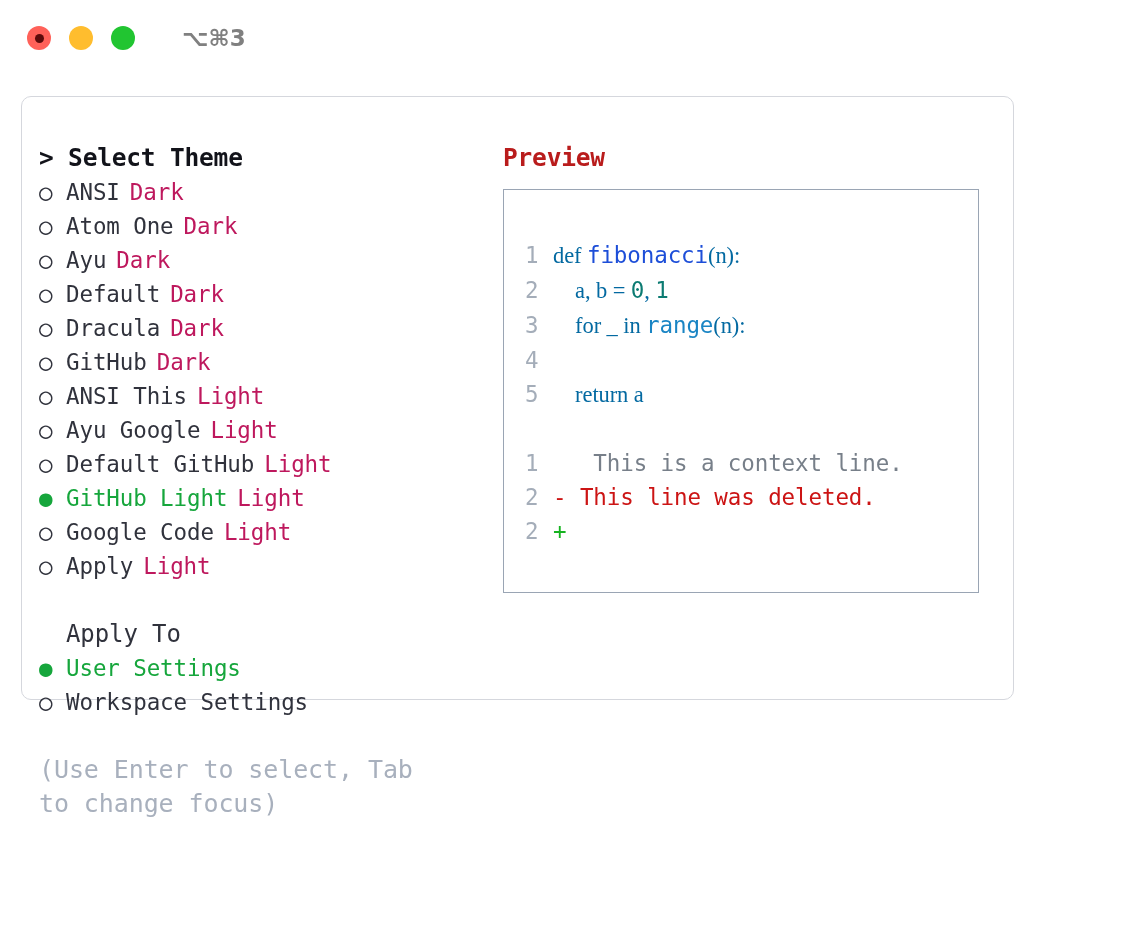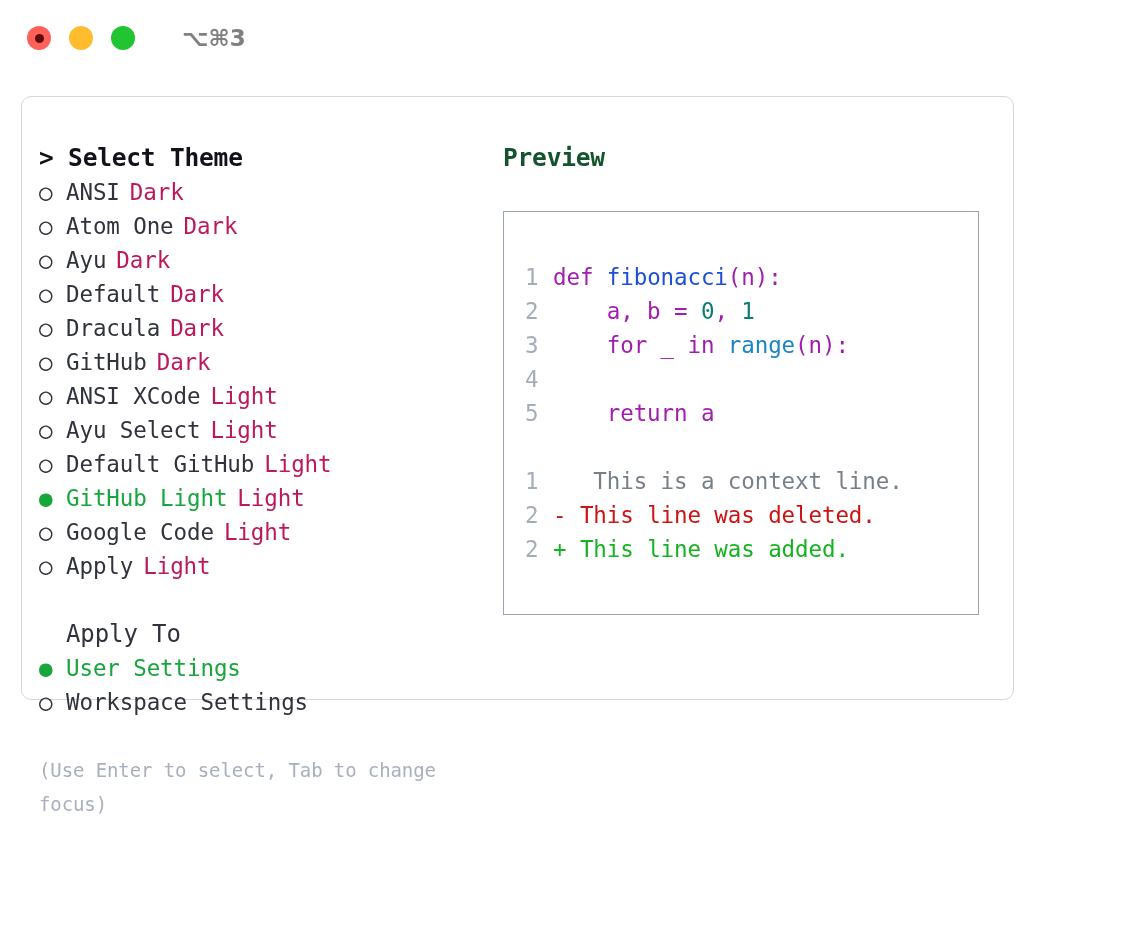--- a/index.html
+++ b/index.html
@@ -125,39 +125,39 @@
     font-size: 24px;
     color: #30323c;
     line-height: 34px;
     padding-left: 27px;
     white-space: pre;
     letter-spacing: -0.1px;
   }
 
   .hint {
     margin-top: 34px;
-    font-size: 19px;
+    font-size: 25px;
     color: #a8b0bd;
     line-height: 34px;
     max-width: 400px;
     letter-spacing: -0.1px;
   }
 
   
   .right-col {
     flex: 1;
     padding-left: 21px;
   }
   .preview-title {
     font-size: 24.5px;
     font-weight: bold;
-    color: #14532d;
+    color: #b91c1c;
     line-height: 34px;
     letter-spacing: -0.2px;
-    margin-bottom: 36px;
+    margin-bottom: 14px;
   }
   .preview-box {
     width: 476px;
     height: 404px;
     box-sizing: border-box;
     border: 1.5px solid #9aa5b4;
     background: #ffffff;
     padding: 48px 0 0 21px;
   }
 
@@ -170,21 +170,21 @@
   }
   .lineno {
     width: 28px;
     flex: 0 0 28px;
     color: #a4adb9;
     text-align: left;
   }
   .code-text { color: #24292e; }
   .spacer-line { height: 34px; }
 
-  .tok-plain { color: #a21caf; }
+  .tok-plain { color: #0369a1; font-family: Liberation Serif, serif; }
   .tok-fn    { color: #1d4ed8; }
   .tok-num   { color: #0c7b72; }
   .tok-call  { color: #1a85c4; }
 
   .diff-ctx  { color: #777f89; }
   .diff-del  { color: #cc1414; }
   .diff-add  { color: #16b320; }
 </style>
 </head>
 <body>
@@ -207,22 +207,22 @@
 
       <div class="left-col">
         <div class="list-header">&gt; Select Theme</div>
         <div id="theme-rows">
             <div class="theme-row"><span class="bullet">○</span><span class="theme-name">ANSI</span><span class="theme-kind">Dark</span></div>
             <div class="theme-row"><span class="bullet">○</span><span class="theme-name">Atom One</span><span class="theme-kind">Dark</span></div>
             <div class="theme-row"><span class="bullet">○</span><span class="theme-name">Ayu</span><span class="theme-kind">Dark</span></div>
             <div class="theme-row"><span class="bullet">○</span><span class="theme-name">Default</span><span class="theme-kind">Dark</span></div>
             <div class="theme-row"><span class="bullet">○</span><span class="theme-name">Dracula</span><span class="theme-kind">Dark</span></div>
             <div class="theme-row"><span class="bullet">○</span><span class="theme-name">GitHub</span><span class="theme-kind">Dark</span></div>
-            <div class="theme-row"><span class="bullet">○</span><span class="theme-name">ANSI XCode</span><span class="theme-kind">Light</span></div>
-            <div class="theme-row"><span class="bullet">○</span><span class="theme-name">Ayu Select</span><span class="theme-kind">Light</span></div>
+            <div class="theme-row"><span class="bullet">○</span><span class="theme-name">ANSI This</span><span class="theme-kind">Light</span></div>
+            <div class="theme-row"><span class="bullet">○</span><span class="theme-name">Ayu Google</span><span class="theme-kind">Light</span></div>
             <div class="theme-row"><span class="bullet">○</span><span class="theme-name">Default GitHub</span><span class="theme-kind">Light</span></div>
             <div class="theme-row selected"><span class="bullet sel">●</span><span class="theme-name">GitHub Light</span><span class="theme-kind">Light</span></div>
             <div class="theme-row"><span class="bullet">○</span><span class="theme-name">Google Code</span><span class="theme-kind">Light</span></div>
             <div class="theme-row"><span class="bullet">○</span><span class="theme-name">Apply</span><span class="theme-kind">Light</span></div>
           </div>
 
         <div class="apply-header">Apply To</div>
         <div id="apply-rows">
             <div class="theme-row selected"><span class="bullet sel">●</span><span class="theme-name">User Settings</span></div>
             <div class="theme-row"><span class="bullet">○</span><span class="theme-name">Workspace Settings</span></div>
@@ -238,20 +238,20 @@
               <div class="code-line"><span class="lineno">1</span><span class="code-text"><span class="tok-plain">def </span><span class="tok-fn">fibonacci</span><span class="tok-plain">(n):</span></span></div>
               <div class="code-line"><span class="lineno">2</span><span class="code-text"><span class="tok-plain">    a, b = </span><span class="tok-num">0</span><span class="tok-plain">, </span><span class="tok-num">1</span></span></div>
               <div class="code-line"><span class="lineno">3</span><span class="code-text"><span class="tok-plain">    for _ in </span><span class="tok-call">range</span><span class="tok-plain">(n):</span></span></div>
               <div class="code-line"><span class="lineno">4</span></div>
               <div class="code-line"><span class="lineno">5</span><span class="code-text"><span class="tok-plain">    return a</span></span></div>
             </div>
           <div class="spacer-line"></div>
           <div id="diff-block">
               <div class="code-line"><span class="lineno">1</span><span class="diff-ctx"> </span><span class="diff-ctx">  This is a context line.</span></div>
               <div class="code-line"><span class="lineno">2</span><span class="diff-del">-</span><span class="diff-del"> This line was deleted.</span></div>
-              <div class="code-line"><span class="lineno">2</span><span class="diff-add">+</span><span class="diff-add"> This line was added.</span></div>
+              <div class="code-line"><span class="lineno">2</span><span class="diff-add">+</span></div>
             </div>
         </div>
       </div>
 
     </div>
   </div>
 </div>
 
 </body></html>

